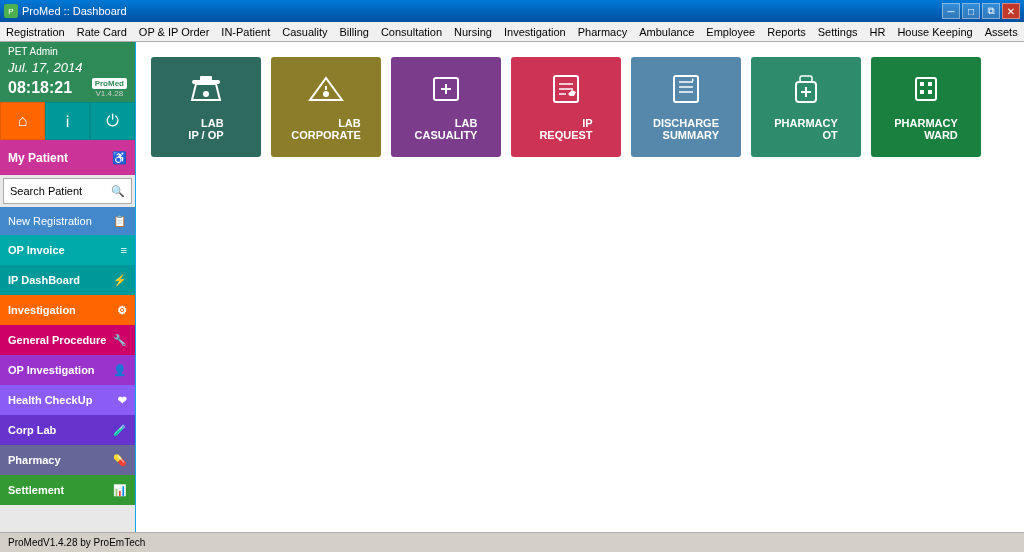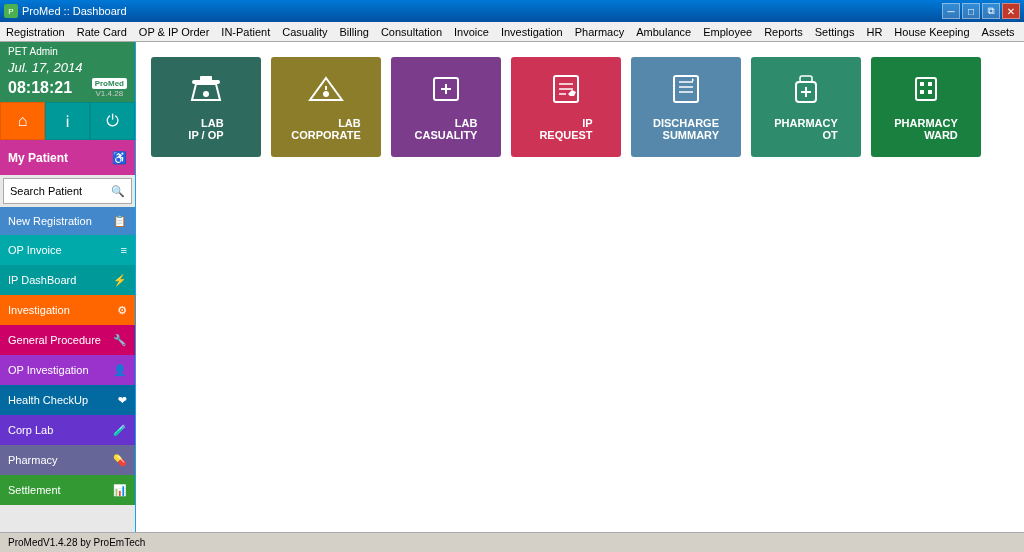--- a/index.html
+++ b/index.html
@@ -121,29 +121,29 @@
 
     
     .nav-item {
       display: flex;
       align-items: center;
       justify-content: space-between;
       padding: 5px 8px;
       cursor: pointer;
       color: white;
       font-size: 11px;
-      font-weight: normal;
+      font-weight: bold;
       height: 30px;
     }
     .nav-item-cyan { background: #00aaaa; }
     .nav-item-teal { background: #009999; }
     .nav-item-orange { background: #ff6600; }
     .nav-item-pink { background: #cc0066; }
     .nav-item-purple { background: #9933cc; }
-    .nav-item-red { background: #0369a1; }
+    .nav-item-red { background: #8b5cf6; }
     .nav-item-violet { background: #6633cc; }
     .nav-item-green2 { background: #339933; }
     .nav-item-gray { background: #666699; }
 
     
     .content-area {
       flex: 1;
       background: white;
       padding: 15px;
       overflow: auto;
@@ -209,21 +209,21 @@
 </div>
 
 <div class="menu-bar">
   <span class="menu-item">Registration</span>
   <span class="menu-item">Rate Card</span>
   <span class="menu-item">OP &amp; IP Order</span>
   <span class="menu-item">IN-Patient</span>
   <span class="menu-item">Casuality</span>
   <span class="menu-item">Billing</span>
   <span class="menu-item">Consultation</span>
-  <span class="menu-item">Invoice</span>
+  <span class="menu-item">Nursing</span>
   <span class="menu-item">Investigation</span>
   <span class="menu-item">Pharmacy</span>
   <span class="menu-item">Ambulance</span>
   <span class="menu-item">Employee</span>
   <span class="menu-item">Reports</span>
   <span class="menu-item">Settings</span>
   <span class="menu-item">HR</span>
   <span class="menu-item">House Keeping</span>
   <span class="menu-item">Assets</span>
 

